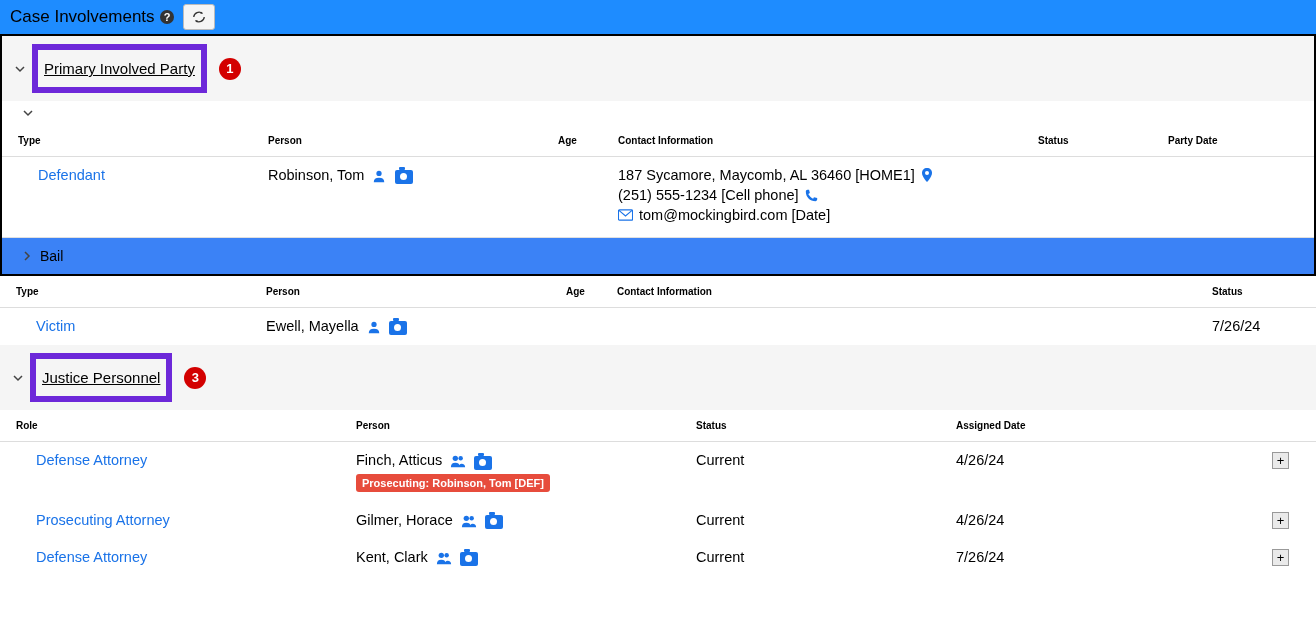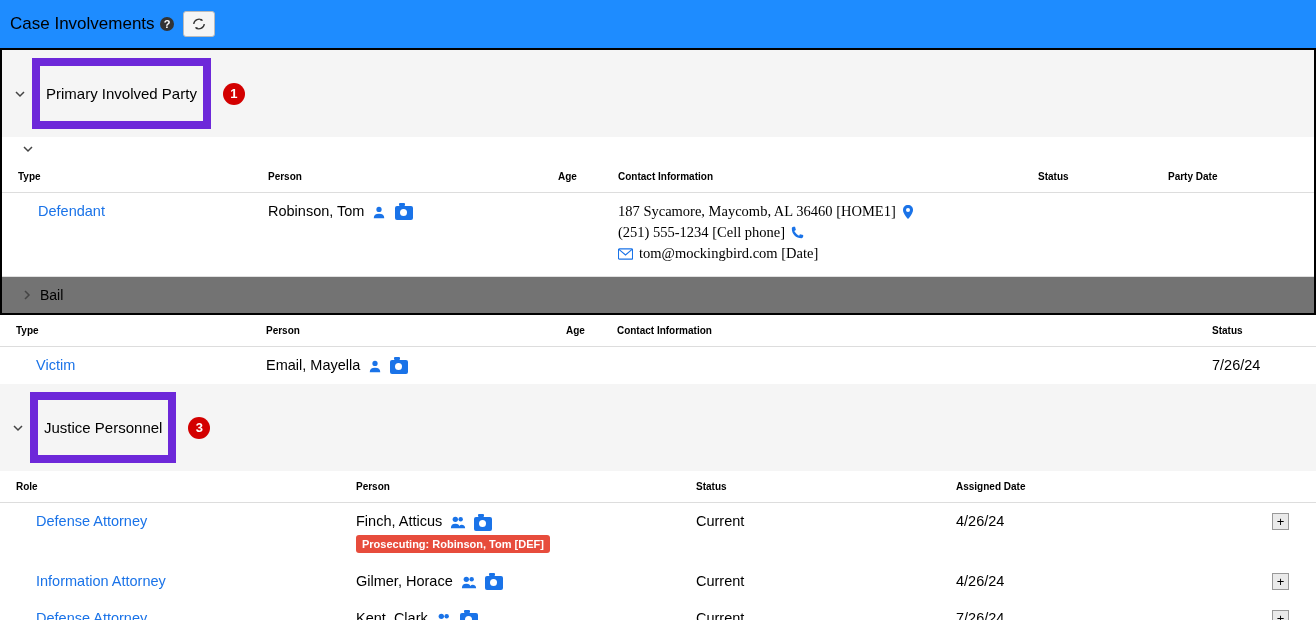--- a/index.html
+++ b/index.html
@@ -5,21 +5,21 @@
   * { box-sizing: border-box; margin: 0; padding: 0; }
   body {
     font-family: Arial, Helvetica, sans-serif;
     background: #fff;
     font-size: 14px;
     color: #000;
     width: 1316px;
   }
   .header-bar {
     background: #1e8cff;
-    height: 48px;
+    height: 34px;
     display: flex;
     align-items: center;
     padding: 0 10px;
     font-size: 17px;
     color: #000;
   }
   .header-title { font-weight: 400; }
   .header-help {
     margin-left: 4px;
     display: inline-flex;
@@ -44,23 +44,24 @@
   }
   .section-header {
     background: #f5f5f5;
     padding: 8px 12px;
     display: flex;
     align-items: center;
     font-size: 15px;
   }
   .section-header .chevron { margin-right: 6px; cursor: pointer; }
   .highlight-box {
-    border: 8px solid #6d28d9;
-    padding: 19px 6px;
+    border: 6px solid #6d28d9;
+    padding: 10px 6px;
     display: inline-block;
+    text-decoration: underline;
   }
   .marker {
     width: 22px;
     height: 22px;
     border-radius: 50%;
     background: #d30000;
     color: #fff;
     font-size: 13px;
     font-weight: bold;
     display: inline-flex;
@@ -79,34 +80,34 @@
     border-bottom: 1px solid #ddd;
     font-size: 10px;
   }
   td {
     padding: 10px 16px;
     vertical-align: top;
     font-size: 14.5px;
   }
   .link { color: #1a73e8; cursor: pointer; margin-left: 20px; }
   .icon-btn { display: inline-block; margin-left: 4px; cursor: pointer; vertical-align: middle; }
-  .contact-line { display: flex; align-items: center; gap: 6px; margin-bottom: 4px; font-family: Liberation Serif, serif; }
+  .contact-line { display: flex; align-items: center; gap: 6px; margin-bottom: 4px; }
   .rep-badge {
     display: inline-block;
     background: #e74c3c;
     color: #fff;
     font-size: 11px;
     font-weight: bold;
     padding: 3px 6px;
     border-radius: 3px;
     margin-top: 4px;
   }
   .sub-chevron { padding: 6px 20px; cursor: pointer; }
   .bail-row {
-    background: #737373;
+    background: #3b82f6;
     padding: 10px 20px;
     display: flex;
     align-items: center;
     cursor: pointer;
     border-top: 1px solid #e0e0e0;
   }
   .bail-row .chev { margin-right: 8px; }
   .plus-sq {
     width: 17px;
     height: 17px;
@@ -256,21 +257,21 @@
         <th style="width:300px">Person</th>
         <th style="width:50px">Age</th>
         <th>Contact Information</th>
         <th style="width:120px">Status</th>
       </tr>
     </thead>
     <tbody>
       <tr>
         <td><span class="link">Victim</span></td>
         <td>
-          <span>Email, Mayella</span>
+          <span>Ewell, Mayella</span>
           <span class="icon-btn">
             <svg width="14" height="14" viewBox="0 0 16 16">
                 <circle cx="8" cy="5" r="3" fill="#1a73e8"></circle>
                 <path d="M2 15 Q2 10 8 10 Q14 10 14 15 Z" fill="#1a73e8"></path>
               </svg>
           </span>
           <span class="icon-btn"><span class="camera-icn"></span></span>
         </td>
         <td></td>
         <td></td>
@@ -313,21 +314,21 @@
               </svg>
           </span>
           <span class="icon-btn"><span class="camera-icn"></span></span>
           <div class="rep-badge">Prosecuting: Robinson, Tom [DEF]</div>
         </td>
         <td>Current</td>
         <td>4/26/24</td>
         <td><span class="plus-sq">+</span></td>
       </tr>
       <tr>
-        <td><span class="link">Information Attorney</span></td>
+        <td><span class="link">Prosecuting Attorney</span></td>
         <td>
           <span>Gilmer, Horace</span>
           <span class="icon-btn">
             <svg width="16" height="14" viewBox="0 0 18 14">
                 <circle cx="6" cy="4" r="3" fill="#1a73e8"></circle>
                 <circle cx="12" cy="4" r="2.5" fill="#1a73e8"></circle>
                 <path d="M1 14 Q1 9 6 9 Q11 9 11 14 Z M10 14 Q10 10 13 10 Q17 10 17 14 Z" fill="#1a73e8"></path>
               </svg>
           </span>
           <span class="icon-btn"><span class="camera-icn"></span></span>

